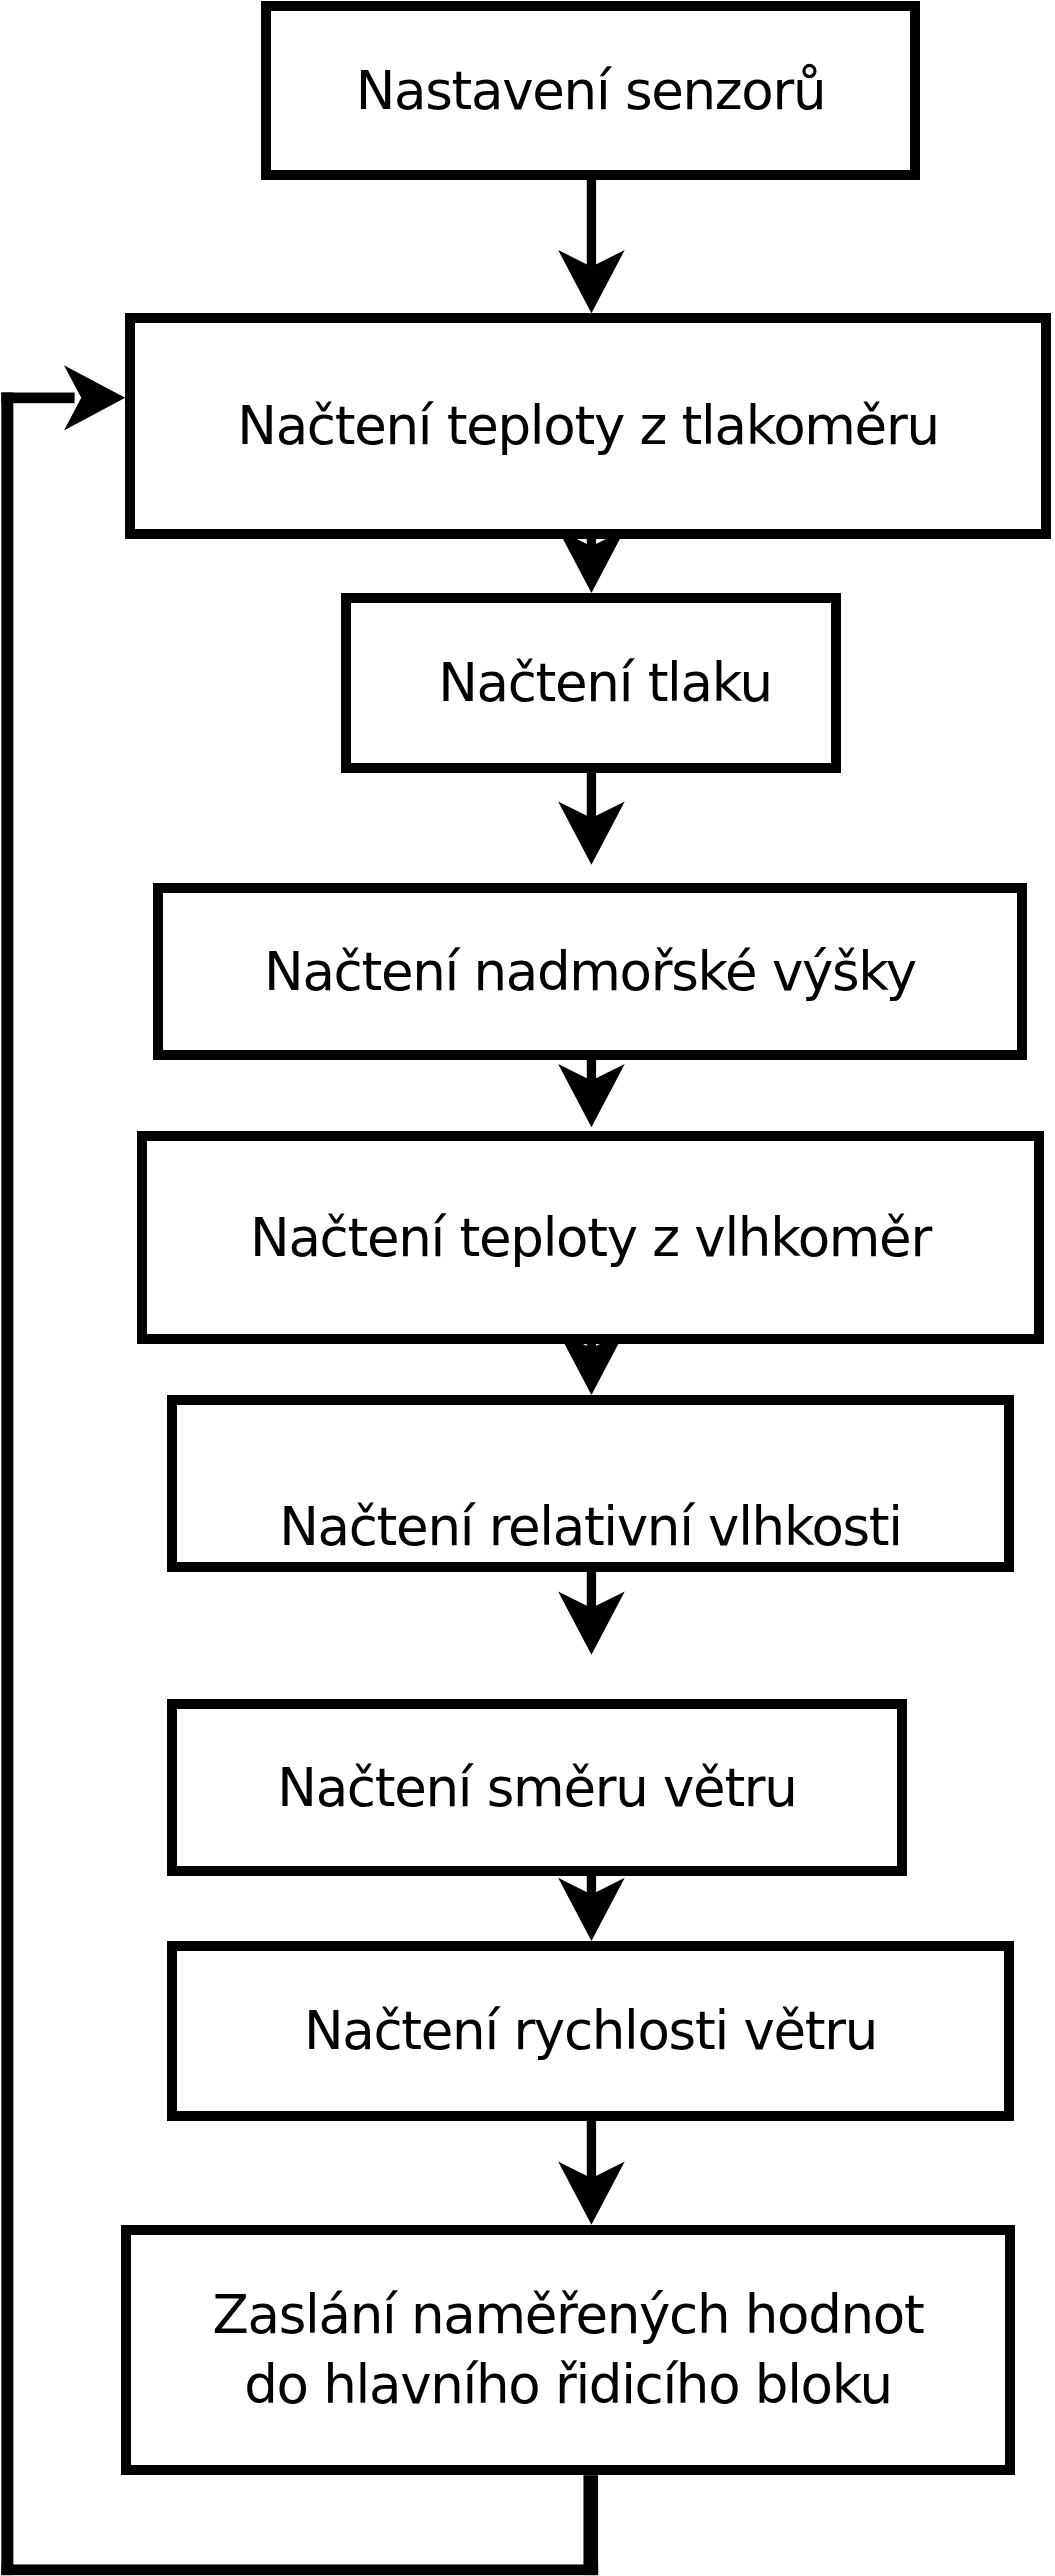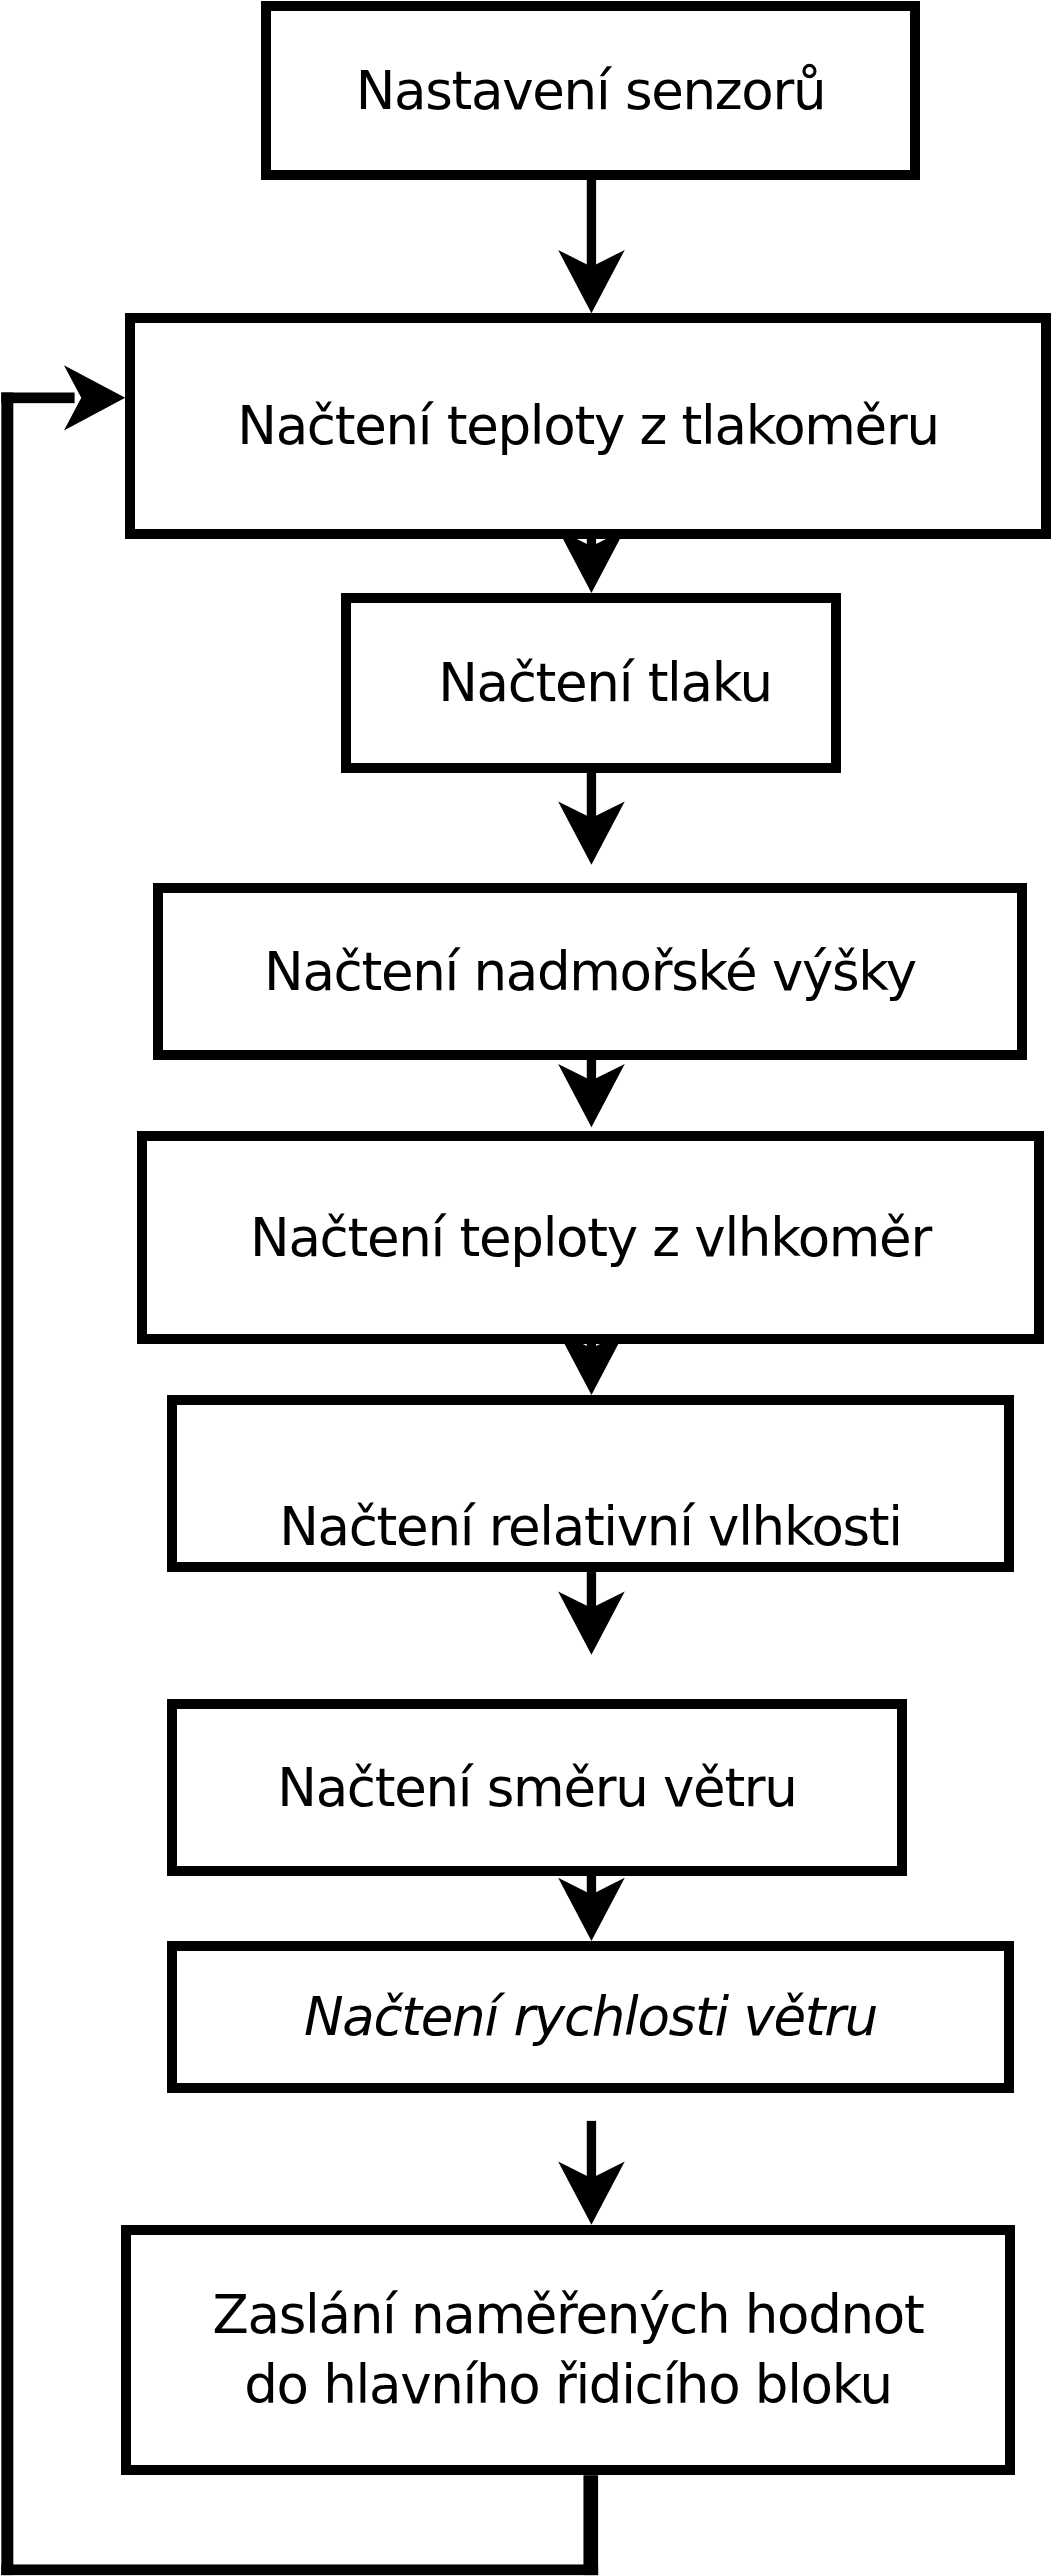--- a/index.html
+++ b/index.html
@@ -37,21 +37,21 @@
     line-height: 1.32;
     white-space: pre-line;
   }
   .b1 { left: 261px; top: 1.3px;    width: 659px;  height: 179px; }
   .b2 { left: 125px; top: 313px;  width: 926px; height: 226px; }
   .b3 { left: 341px; top: 593px;  width: 500px;  height: 180px; padding-left: 28px; }
   .b4 { left: 153px; top: 883px; width: 874px; height: 177px; }
   .b5 { left: 137px; top: 1131px; width: 907px; height: 213px; align-items: center; }
   .b6 { left: 167px; top: 1395px; width: 847px; height: 177px; align-items: flex-end; }
   .b7 { left: 167px; top: 1655px; width: 740px; height: 177px; margin-top: 44px; }
-  .b8 { left: 167px; top: 1941px; width: 847px; height: 152px; font-style: italic; }
+  .b8 { left: 167px; top: 1941px; width: 847px; height: 180px; }
   .b9 { left: 121px; top: 2225px; width: 894px; height: 250px; }
   .shape { fill: #000000; stroke: none; }
 </style>
 </head>
 <body>
 
 <div class="canvas">
 
   <svg class="connector-layer" viewBox="0 0 1584 3867" xmlns="http://www.w3.org/2000/svg">
 

